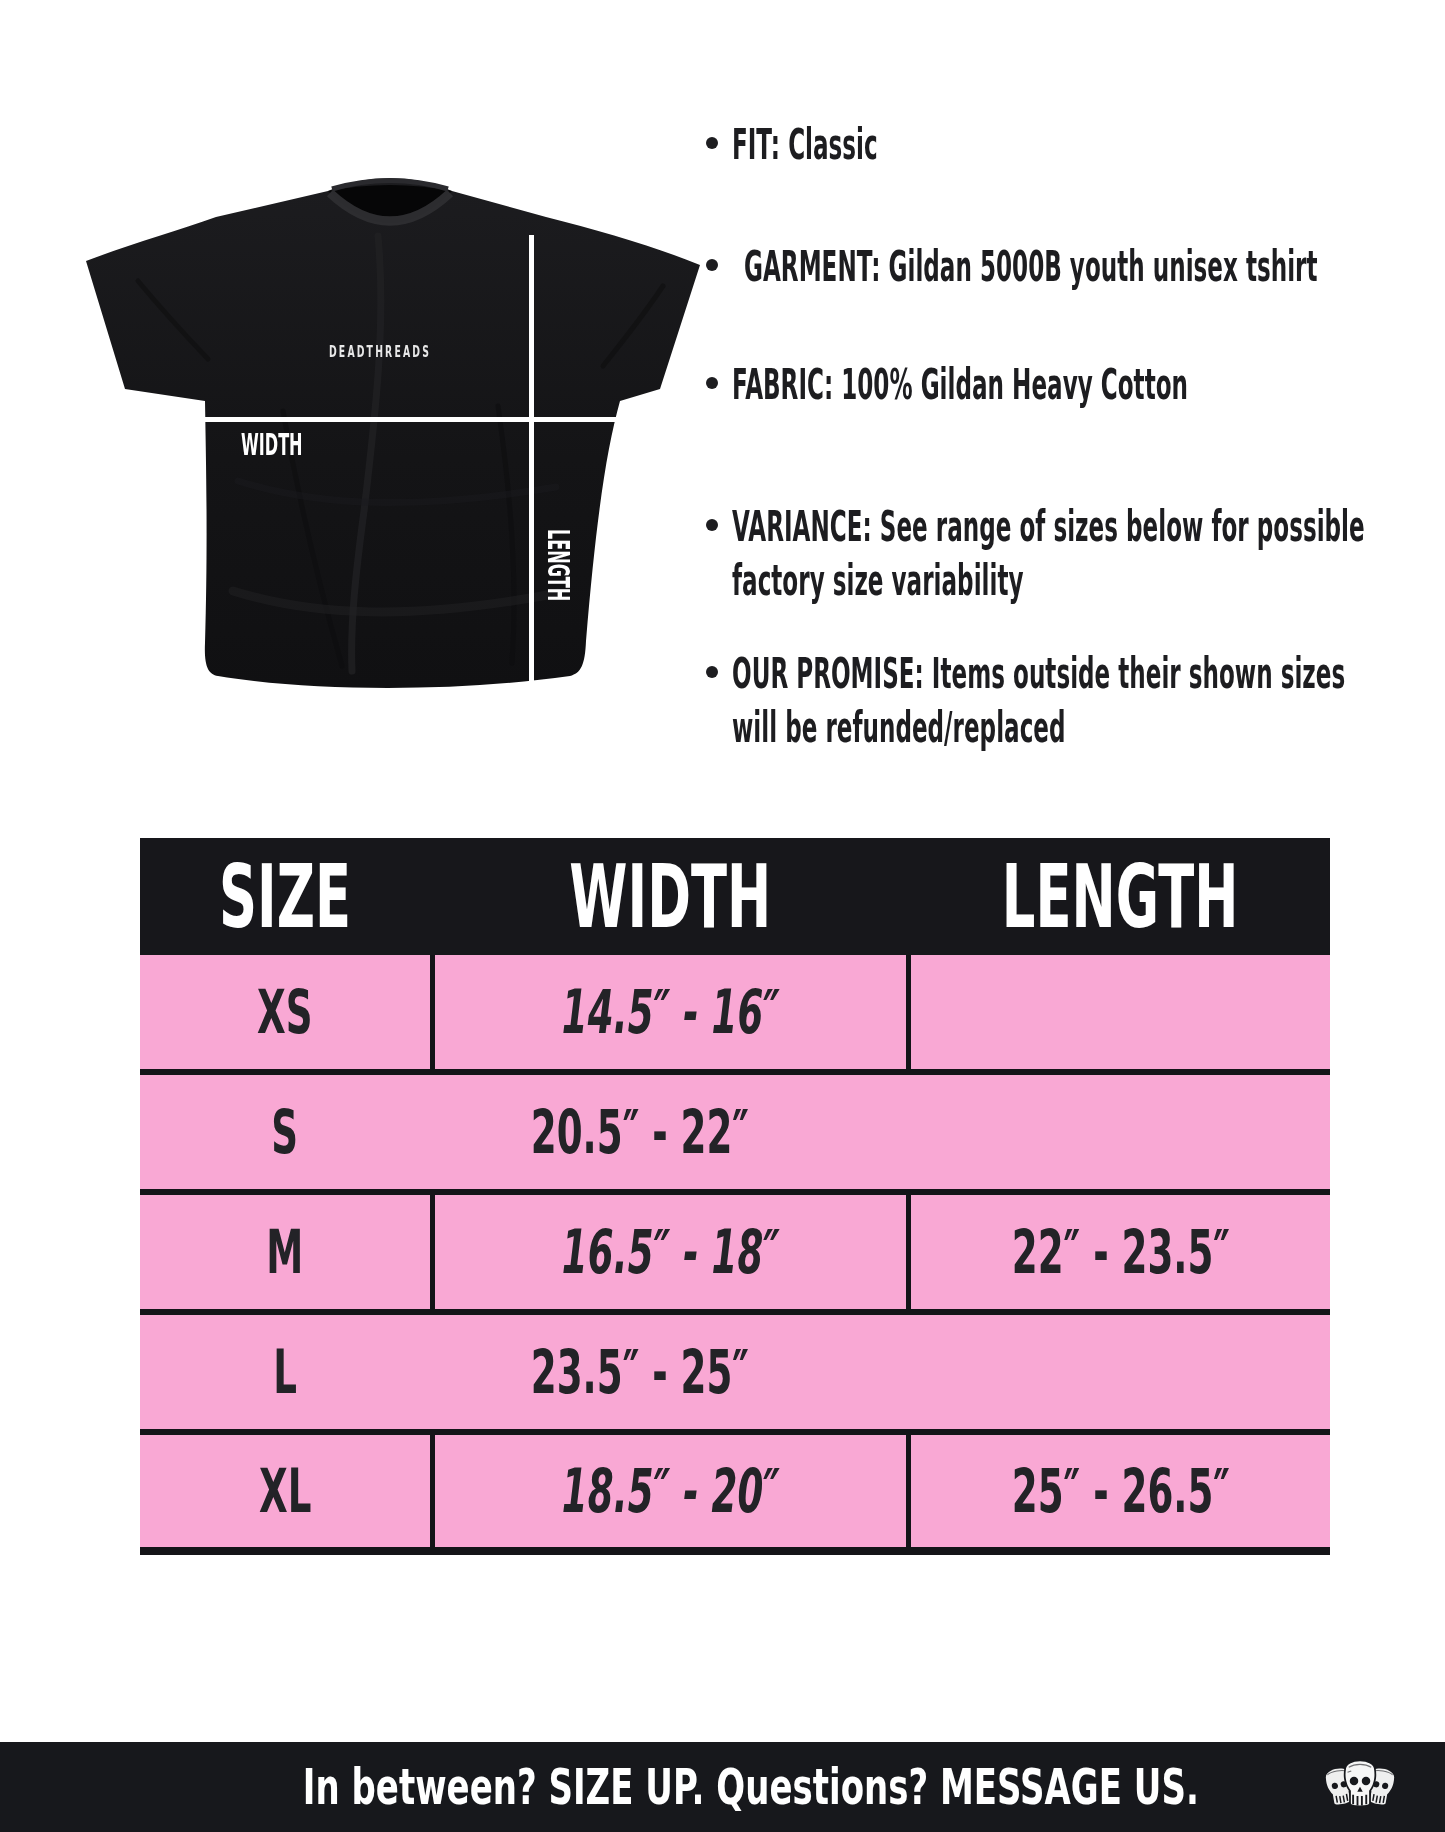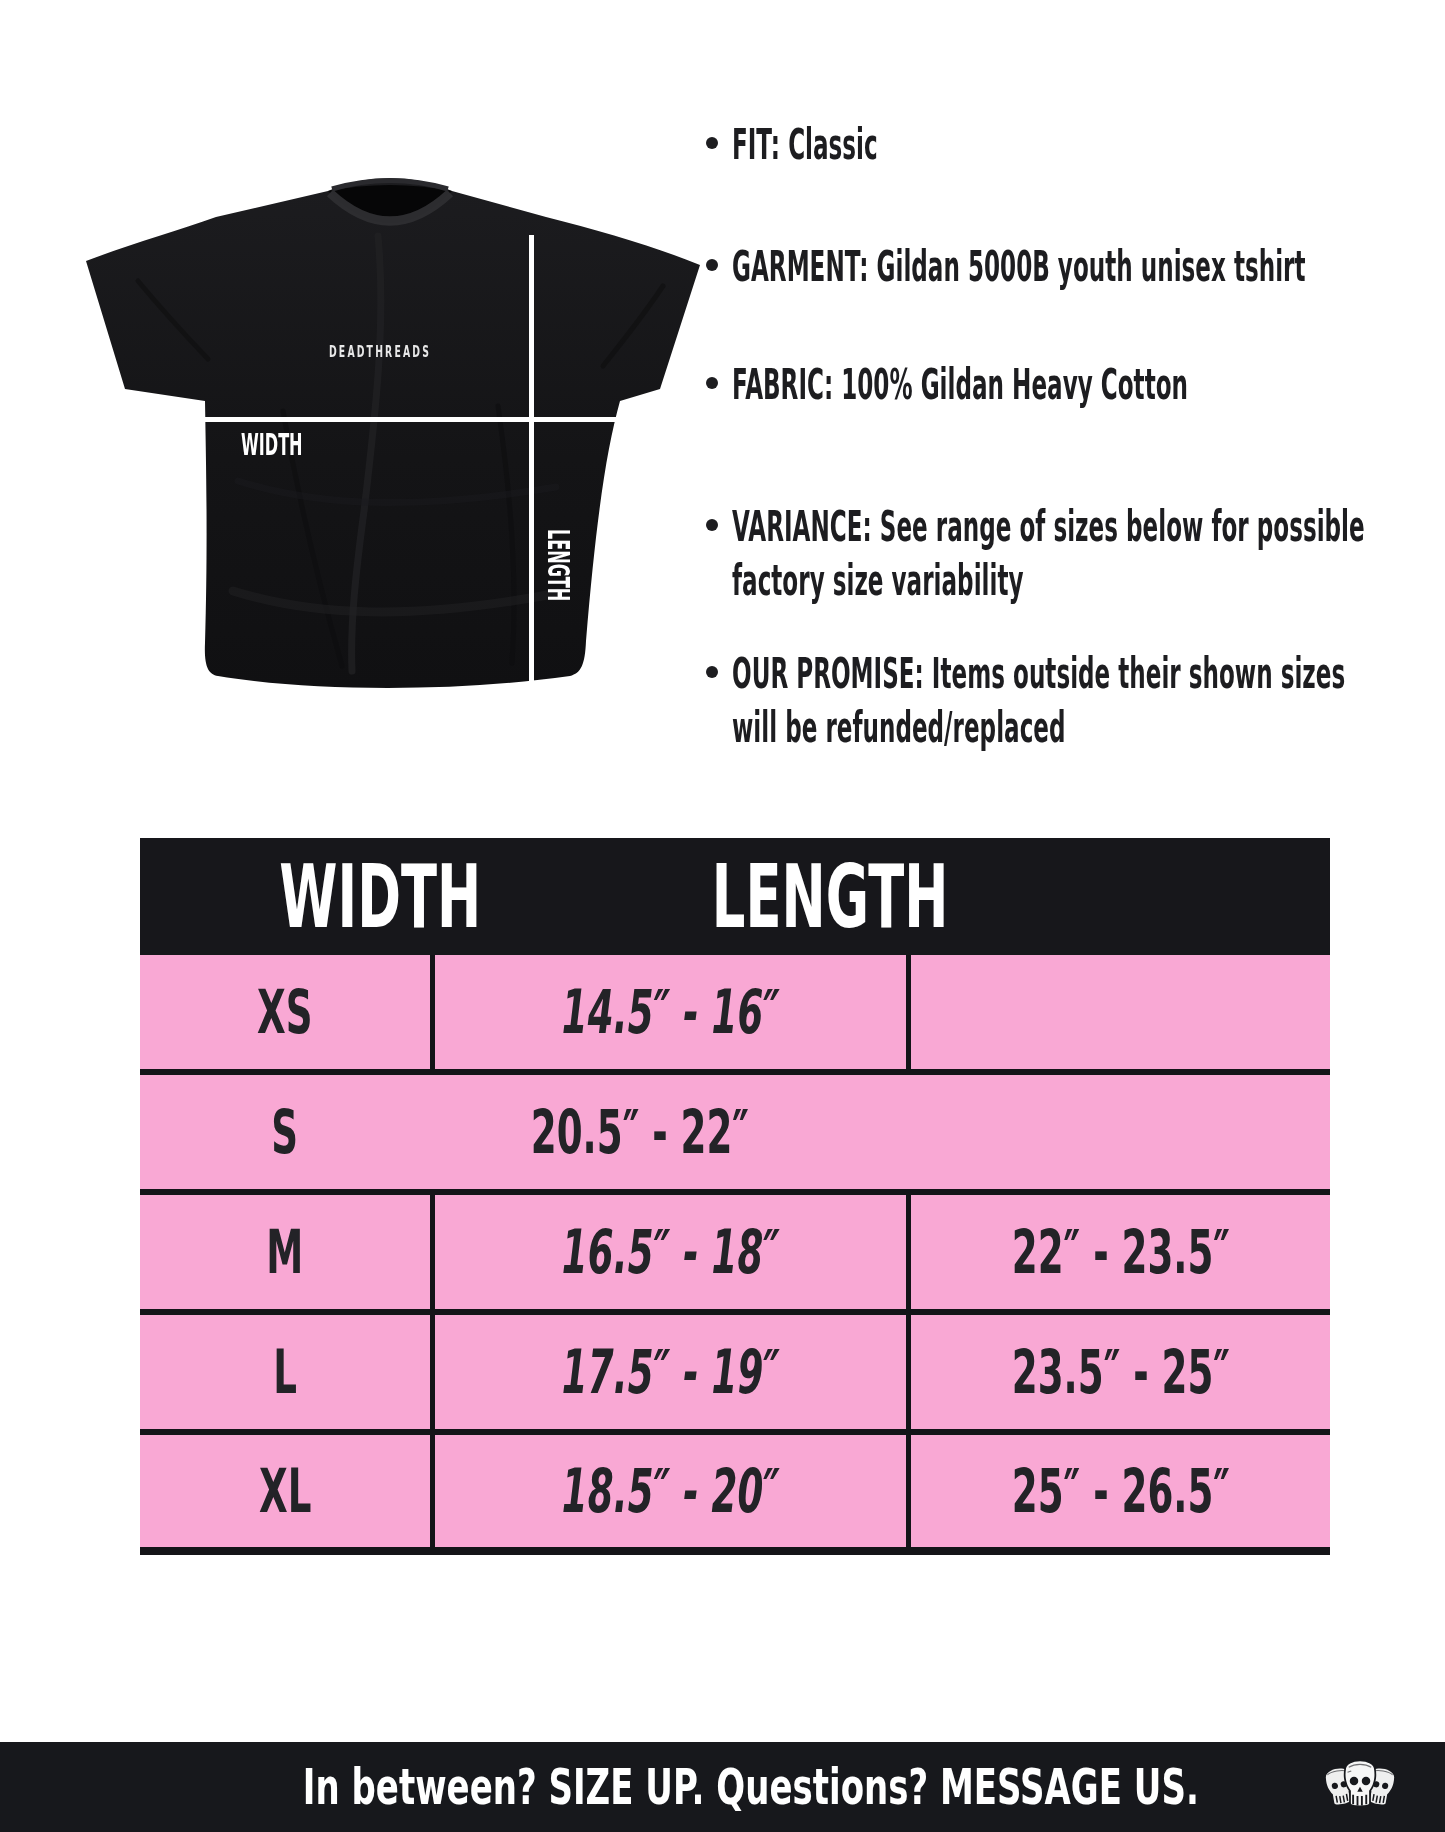--- a/index.html
+++ b/index.html
@@ -6,21 +6,21 @@
   .page{position:relative;width:1445px;height:1832px;background:#ffffff;overflow:hidden;
         font-family:"DejaVu Sans","Liberation Sans",sans-serif;}
 
   
   .bullets{position:absolute;left:706px;top:118px;width:700px;list-style:none;margin:0;padding:0;}
   .bullets li{display:flex;align-items:flex-start;}
   .b-dot{flex:none;width:12px;height:12px;border-radius:50%;background:#1d1d20;margin:19px 14px 0 0;}
   .b-text{display:inline-block;width:max-content;white-space:pre;
           font-size:42px;line-height:54px;font-weight:bold;color:#1d1d20;
           transform:scaleX(0.55);transform-origin:left top;}
-  .mb1{margin-bottom:68px;} .mb2{margin-bottom:64px;} .mb3{margin-bottom:88px;} .mb4{margin-bottom:39px;}
+  .mb1{margin-bottom:68px;} .mb2{margin-bottom:64px;gap:12px;} .mb3{margin-bottom:88px;} .mb4{margin-bottom:39px;}
 
   
   .size-table{position:absolute;left:140px;top:838px;width:1190px;}
   .thead{height:117px;background:#17171b;display:flex;}
   .cell{display:flex;align-items:center;justify-content:center;box-sizing:border-box;}
   .c-size{width:290px;} .c-width{width:481px;} .c-length{width:419px;}
   .th-text{display:inline-block;white-space:pre;font-size:88px;font-weight:bold;color:#ffffff;
            transform:scaleX(0.60);transform-origin:center;}
   .trow{height:120px;display:flex;border-bottom:6px solid #141418;box-sizing:border-box;background:#f9a8d4;}
   .trow:last-child{border-bottom-width:8px;}
@@ -115,20 +115,23 @@
     </li>
     <li>
       <span class="b-dot"></span>
       <span class="b-text">OUR PROMISE: Items outside their shown sizes
 will be refunded/replaced</span>
     </li>
   </ul>
 
   <div class="size-table">
     <div class="thead">
+      <div class="cell c-size">
+        <span class="th-text">SIZE</span>
+      </div>
       <div class="cell c-width">
         <span class="th-text">WIDTH</span>
       </div>
       <div class="cell c-length">
         <span class="th-text">LENGTH</span>
       </div>
     </div>
 
     <div class="trow">
       <div class="cell c-size">
@@ -153,23 +156,20 @@
       <div class="cell c-width">
           <span class="td-text">16.5″ - 18″</span>
         </div>
       <div class="cell c-length">
           <span class="td-text">22″ - 23.5″</span>
         </div>
     </div>
     <div class="trow">
       <div class="cell c-size">
           <span class="td-text">L</span>
-        </div>
-      <div class="cell c-width">
-          <span class="td-text">17.5″ - 19″</span>
         </div>
       <div class="cell c-length">
           <span class="td-text">23.5″ - 25″</span>
         </div>
     </div>
     <div class="trow">
       <div class="cell c-size">
           <span class="td-text">XL</span>
         </div>
       <div class="cell c-width">

